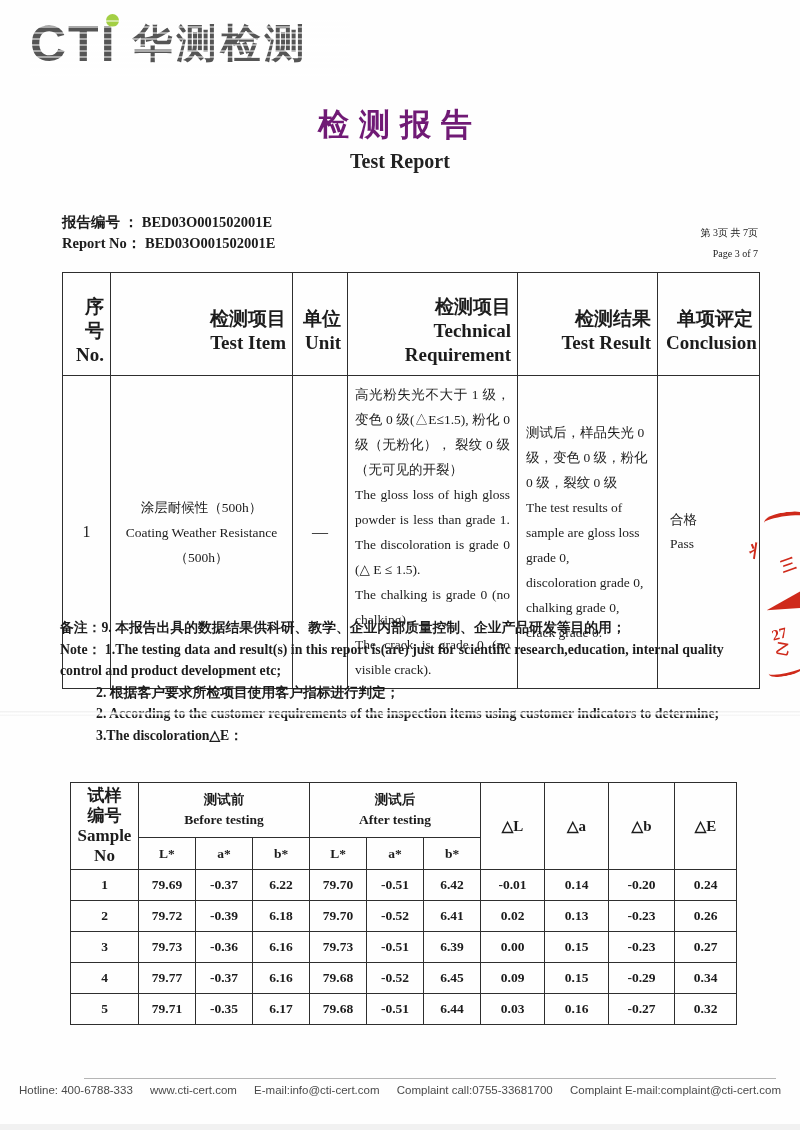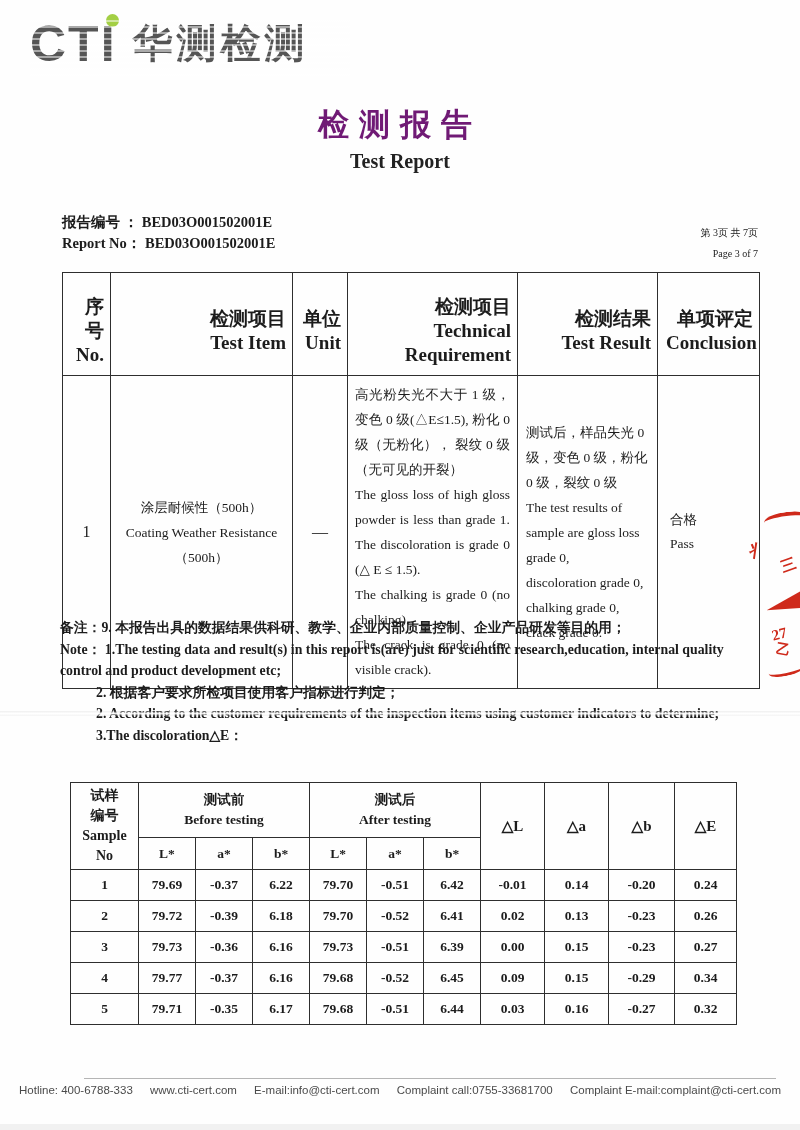--- a/index.html
+++ b/index.html
@@ -58,21 +58,21 @@
   .notes { position:absolute; left:60px; top:617px; width:702px; font-size:13.8px; font-weight:bold; line-height:21.5px; }
   .notes p { margin:0; }
   .notes p.ind { margin-left:36px; }
   
   .seam { position:absolute; left:0; top:711px; width:100%; height:5px;
     background:linear-gradient(180deg, rgba(0,0,0,0.06), rgba(255,255,255,0.9), rgba(0,0,0,0.04)); }
   
   .delta-table { position:absolute; left:70px; top:782px; width:666px; font-size:13.5px; }
   .delta-table th, .delta-table td { border:1.6px solid #2e2e2e; text-align:center; font-weight:bold; }
   .delta-table th { line-height:20px; padding:3px 0; }
-  .delta-table .sample-h { white-space:pre-line; font-size:14px; }
+  .delta-table .sample-h { white-space:pre-line; font-size:17px; }
   .delta-table .tier1 div { white-space:pre-line; }
   .delta-table td { height:31px; }
   .delta-sym { font-size:15px; }
   
   .footer-line { position:absolute; left:84px; top:1078px; width:692px; height:1px; background:#b5b5b5; }
   .footer { position:absolute; left:0; top:1084px; width:100%; text-align:center;
     font-family:"Liberation Sans", sans-serif; font-size:11.5px; color:#4a4a4a; }
   .footer span { margin:0 7px; }
   
   .stamp { position:absolute; color:#cf2a1b; pointer-events:none; }

